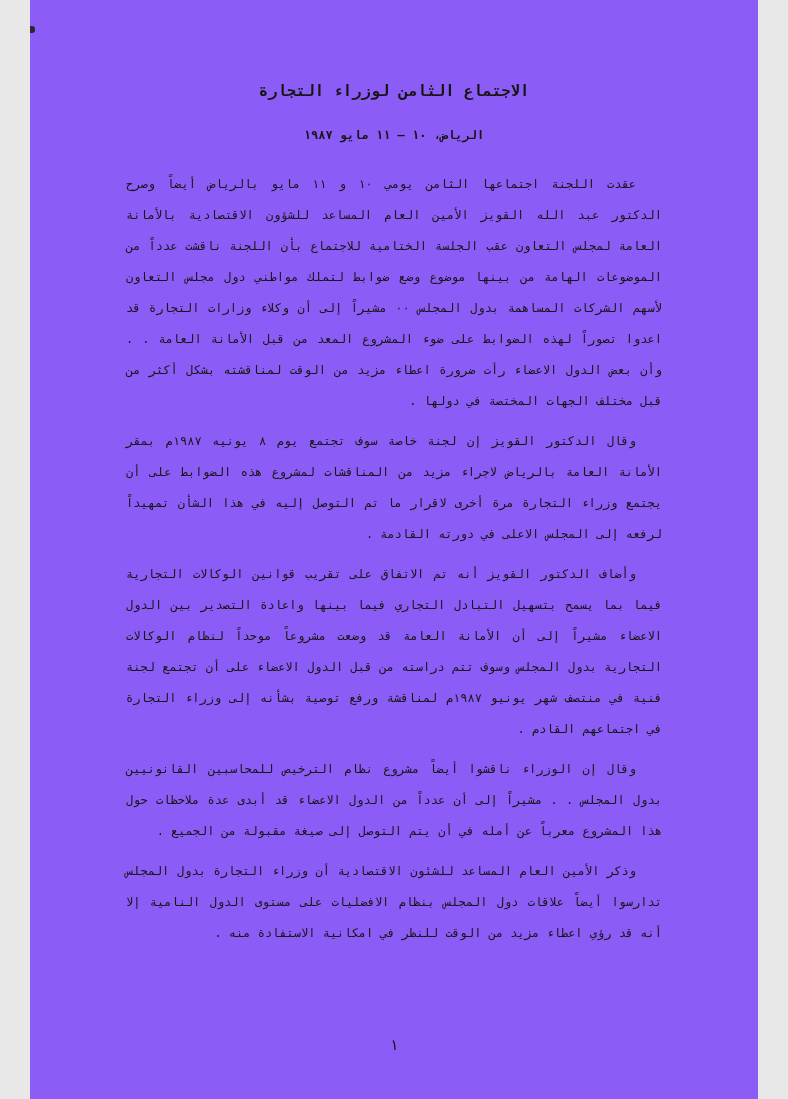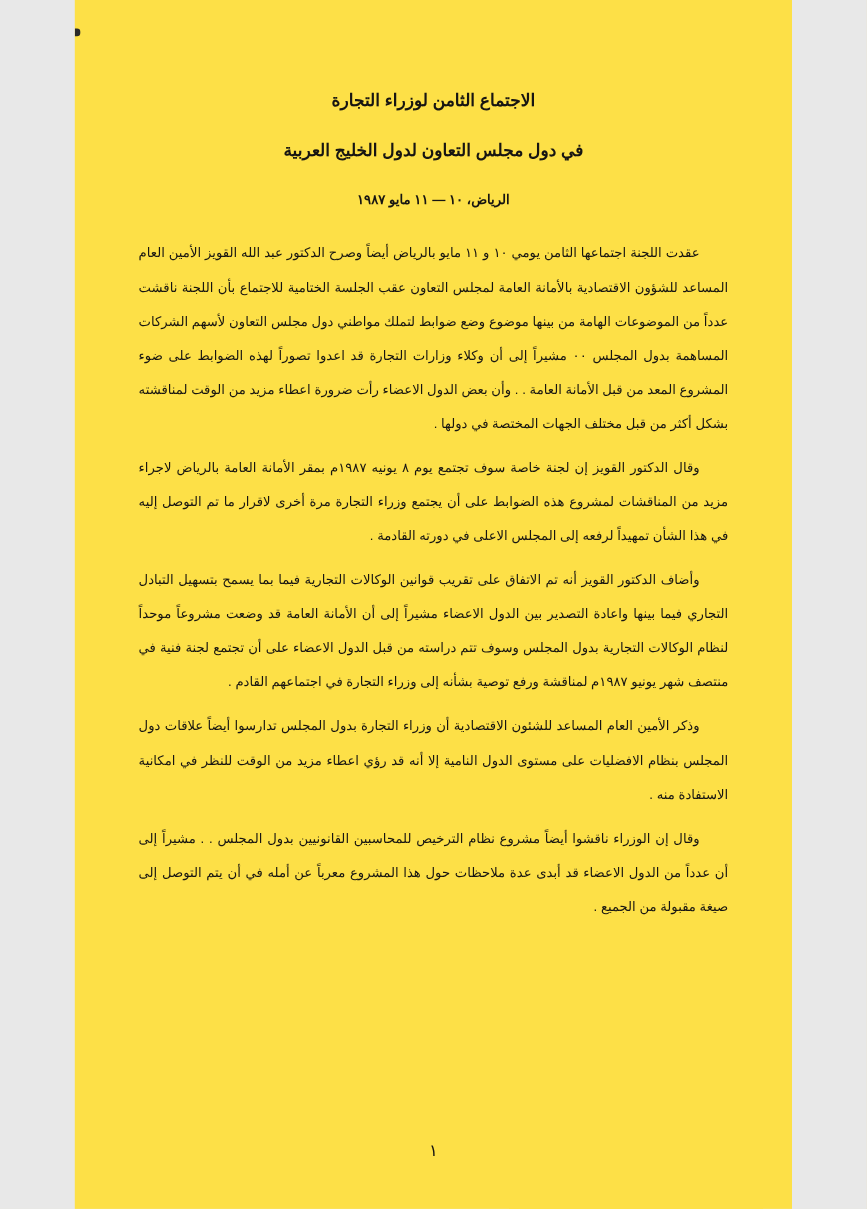--- a/index.html
+++ b/index.html
@@ -2,27 +2,27 @@
 <html lang="ar" dir="rtl"><head>
 <meta charset="utf-8">
 <style>
   html, body {
     margin: 0;
     padding: 0;
     background: #e8e8e8;
   }
   .page {
     position: relative;
-    width: 652px;
+    width: 728px;
     height: 1099px;
     margin: 0 auto;
-    background: #fde047;
+    background: #8b5cf6;
     direction: rtl;
     overflow: hidden;
-    font-family: Liberation Sans, sans-serif;
+    font-family: Liberation Mono, monospace;
     color: #171512;
   }
   .scan-speck {
     position: absolute;
     left: 0;
     top: 26px;
     width: 5px;
     height: 7px;
     background: #2a2a2a;
     border-radius: 0 3px 3px 0;
@@ -62,29 +62,28 @@
 </style>
 </head>
 <body>
 
 <div class="page">
 
   <div class="scan-speck"></div>
 
   <header class="doc-header">
     <h1 class="title-line">الاجتماع الثامن لوزراء التجارة</h1>
-    <h2 class="title-line">في دول مجلس التعاون لدول الخليج العربية</h2>
     <h3 class="title-line date">الرياض، ١٠ — ١١ مايو ١٩٨٧</h3>
   </header>
 
   <main class="doc-body">
     <p>عقدت اللجنة اجتماعها الثامن يومي ١٠ و ١١ مايو بالرياض أيضاً وصرح الدكتور عبد الله القويز الأمين العام المساعد للشؤون الاقتصادية بالأمانة العامة لمجلس التعاون عقب الجلسة الختامية للاجتماع بأن اللجنة ناقشت عدداً من الموضوعات الهامة من بينها موضوع وضع ضوابط لتملك مواطني دول مجلس التعاون لأسهم الشركات المساهمة بدول المجلس ٠٠ مشيراً إلى أن وكلاء وزارات التجارة قد اعدوا تصوراً لهذه الضوابط على ضوء المشروع المعد من قبل الأمانة العامة . . وأن بعض الدول الاعضاء رأت ضرورة اعطاء مزيد من الوقت لمناقشته بشكل أكثر من قبل مختلف الجهات المختصة في دولها .</p>
     <p>وقال الدكتور القويز إن لجنة خاصة سوف تجتمع يوم ٨ يونيه ١٩٨٧م بمقر الأمانة العامة بالرياض لاجراء مزيد من المناقشات لمشروع هذه الضوابط على أن يجتمع وزراء التجارة مرة أخرى لاقرار ما تم التوصل إليه في هذا الشأن تمهيداً لرفعه إلى المجلس الاعلى في دورته القادمة .</p>
     <p>وأضاف الدكتور القويز أنه تم الاتفاق على تقريب قوانين الوكالات التجارية فيما بما يسمح بتسهيل التبادل التجاري فيما بينها واعادة التصدير بين الدول الاعضاء مشيراً إلى أن الأمانة العامة قد وضعت مشروعاً موحداً لنظام الوكالات التجارية بدول المجلس وسوف تتم دراسته من قبل الدول الاعضاء على أن تجتمع لجنة فنية في منتصف شهر يونيو ١٩٨٧م لمناقشة ورفع توصية بشأنه إلى وزراء التجارة في اجتماعهم القادم .</p>
+    <p>وقال إن الوزراء ناقشوا أيضاً مشروع نظام الترخيص للمحاسبين القانونيين بدول المجلس . . مشيراً إلى أن عدداً من الدول الاعضاء قد أبدى عدة ملاحظات حول هذا المشروع معرباً عن أمله في أن يتم التوصل إلى صيغة مقبولة من الجميع .</p>
     <p>وذكر الأمين العام المساعد للشئون الاقتصادية أن وزراء التجارة بدول المجلس تدارسوا أيضاً علاقات دول المجلس بنظام الافضليات على مستوى الدول النامية إلا أنه قد رؤي اعطاء مزيد من الوقت للنظر في امكانية الاستفادة منه .</p>
-    <p>وقال إن الوزراء ناقشوا أيضاً مشروع نظام الترخيص للمحاسبين القانونيين بدول المجلس . . مشيراً إلى أن عدداً من الدول الاعضاء قد أبدى عدة ملاحظات حول هذا المشروع معرباً عن أمله في أن يتم التوصل إلى صيغة مقبولة من الجميع .</p>
   </main>
 
   <footer class="page-footer">
     <span>١</span>
   </footer>
 
 </div>
 
 </body></html>

